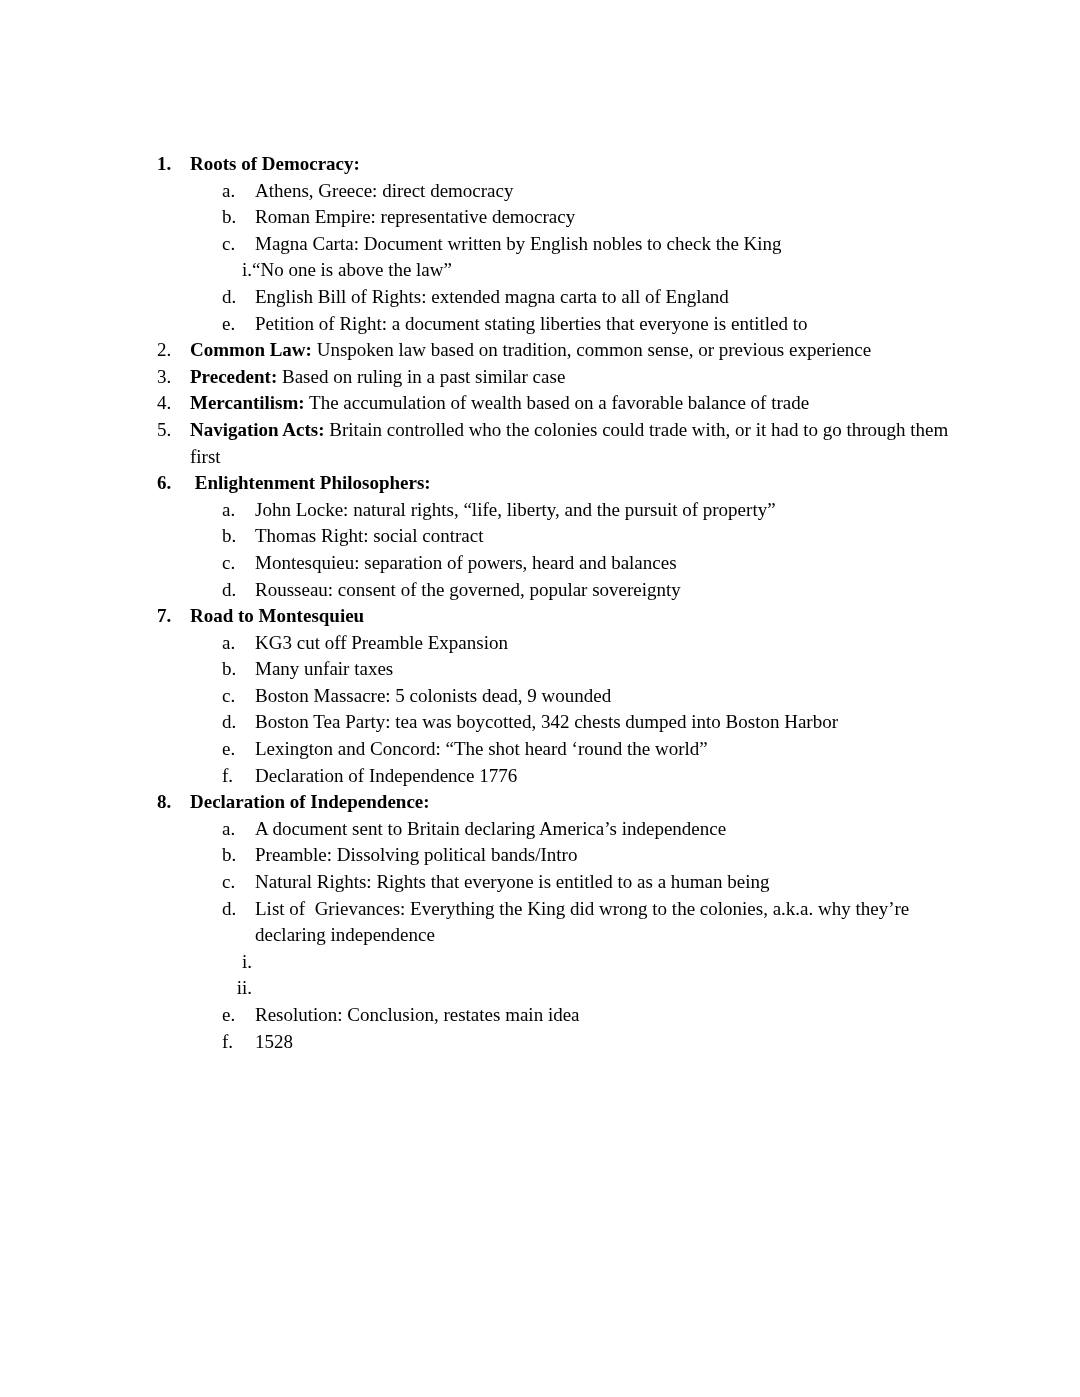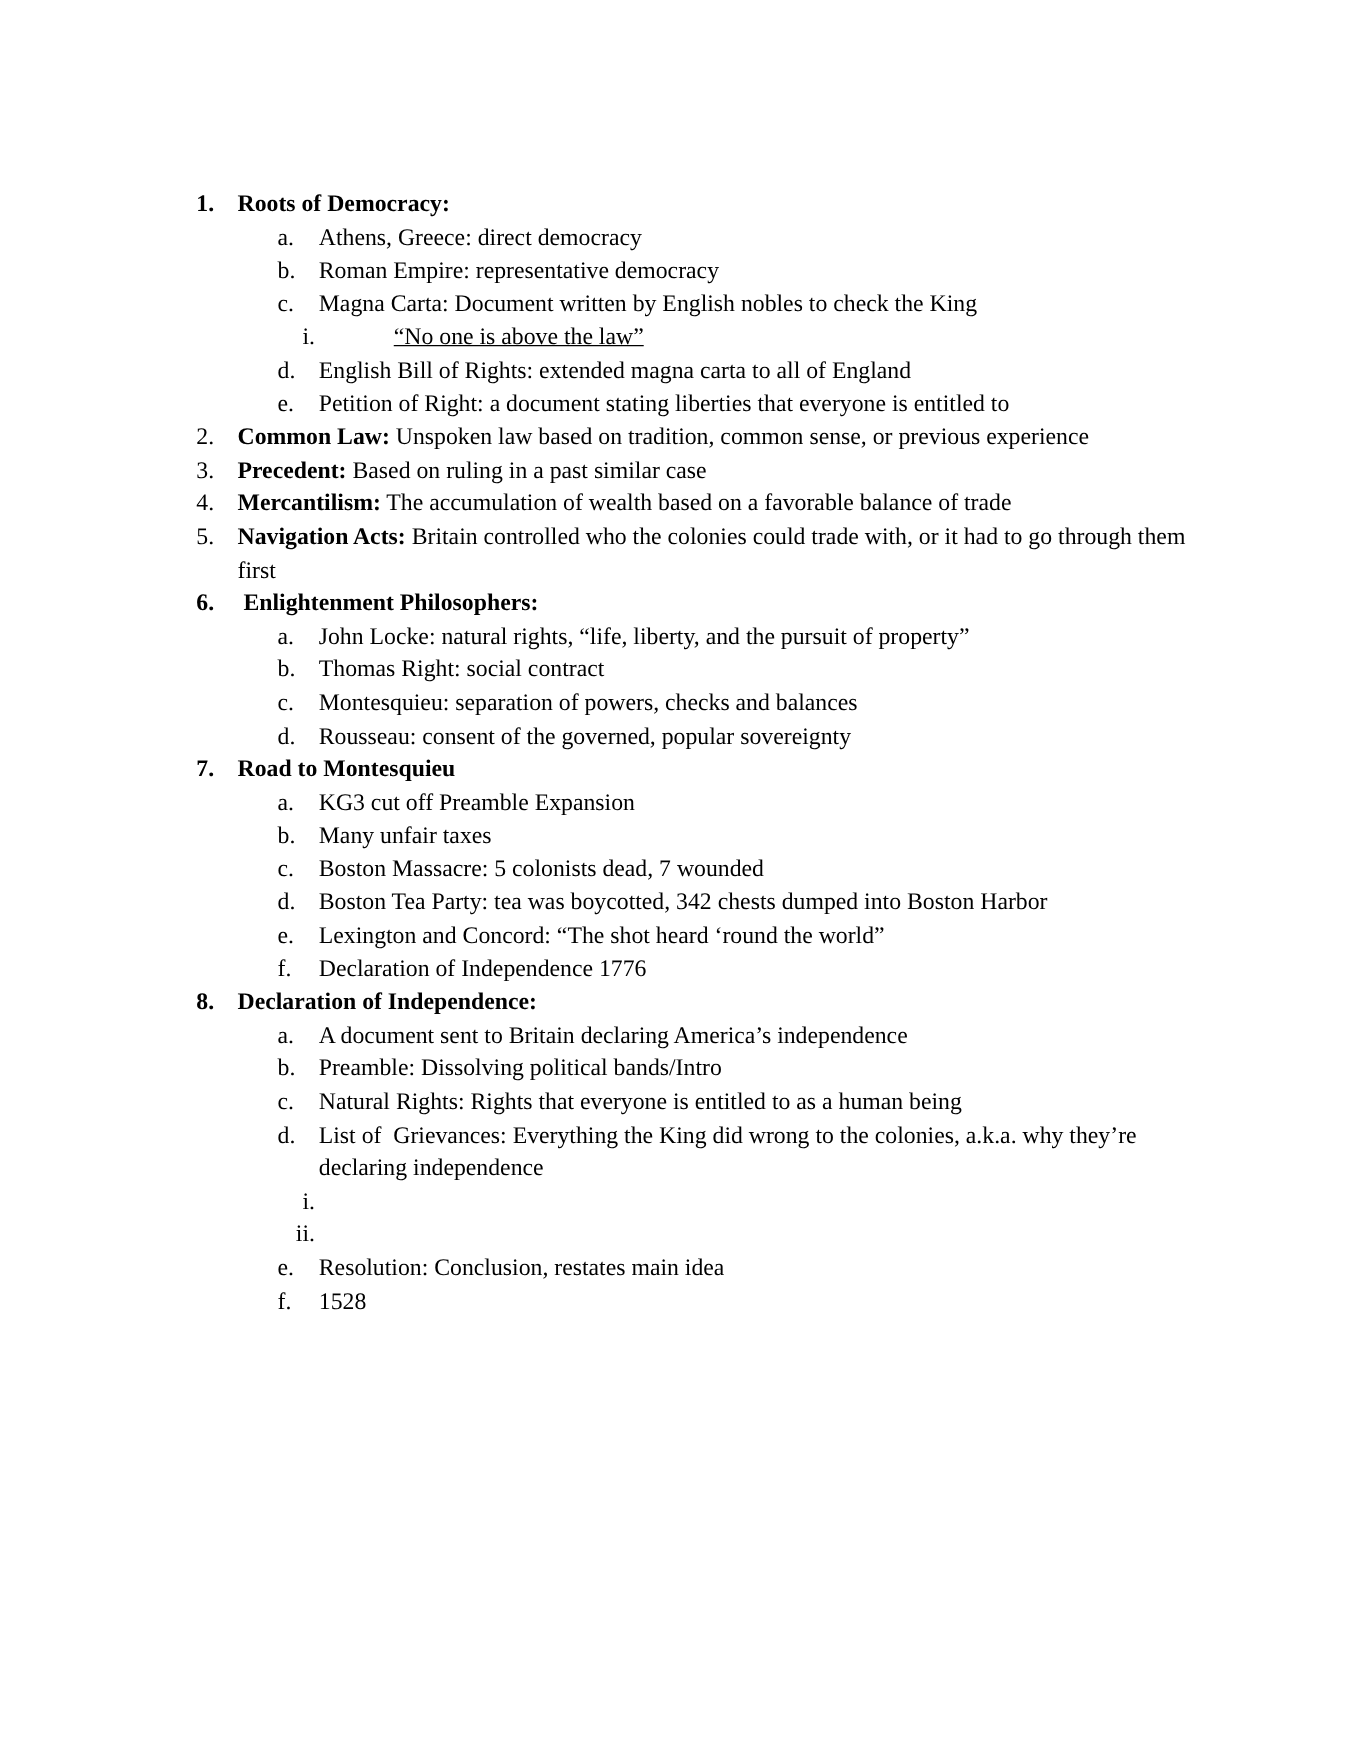--- a/index.html
+++ b/index.html
@@ -39,22 +39,20 @@
     width: 33px;
   }
   .level-3 {
     margin-left: 60px;
   }
   .level-3 .marker {
     width: 35px;
     text-align: right;
   }
   .level-3 .text {
-    margin-left: 63px;
-    text-decoration: underline;
   }
   .text {
     flex: 1 1 auto;
     white-space: pre-wrap;
   }
   .bold {
     font-weight: 700;
   }
 </style>
 </head>
@@ -113,41 +111,41 @@
       <div class="row level-2">
         <span class="marker">a.</span>
         <span class="text">John Locke: natural rights, “life, liberty, and the pursuit of property”</span>
       </div>
       <div class="row level-2">
         <span class="marker">b.</span>
         <span class="text">Thomas Right: social contract</span>
       </div>
       <div class="row level-2">
         <span class="marker">c.</span>
-        <span class="text">Montesquieu: separation of powers, checks and balances</span>
+        <span class="text">Montesquieu: separation of powers, heard and balances</span>
       </div>
       <div class="row level-2">
         <span class="marker">d.</span>
         <span class="text">Rousseau: consent of the governed, popular sovereignty</span>
       </div>
       <div class="row level-1">
         <span class="marker bold">7.</span>
         <span class="text"><span class="bold">Road to Montesquieu</span></span>
       </div>
       <div class="row level-2">
         <span class="marker">a.</span>
         <span class="text">KG3 cut off Preamble Expansion</span>
       </div>
       <div class="row level-2">
         <span class="marker">b.</span>
         <span class="text">Many unfair taxes</span>
       </div>
       <div class="row level-2">
         <span class="marker">c.</span>
-        <span class="text">Boston Massacre: 5 colonists dead, 7 wounded</span>
+        <span class="text">Boston Massacre: 5 colonists dead, 9 wounded</span>
       </div>
       <div class="row level-2">
         <span class="marker">d.</span>
         <span class="text">Boston Tea Party: tea was boycotted, 342 chests dumped into Boston Harbor</span>
       </div>
       <div class="row level-2">
         <span class="marker">e.</span>
         <span class="text">Lexington and Concord: “The shot heard ‘round the world”</span>
       </div>
       <div class="row level-2">

